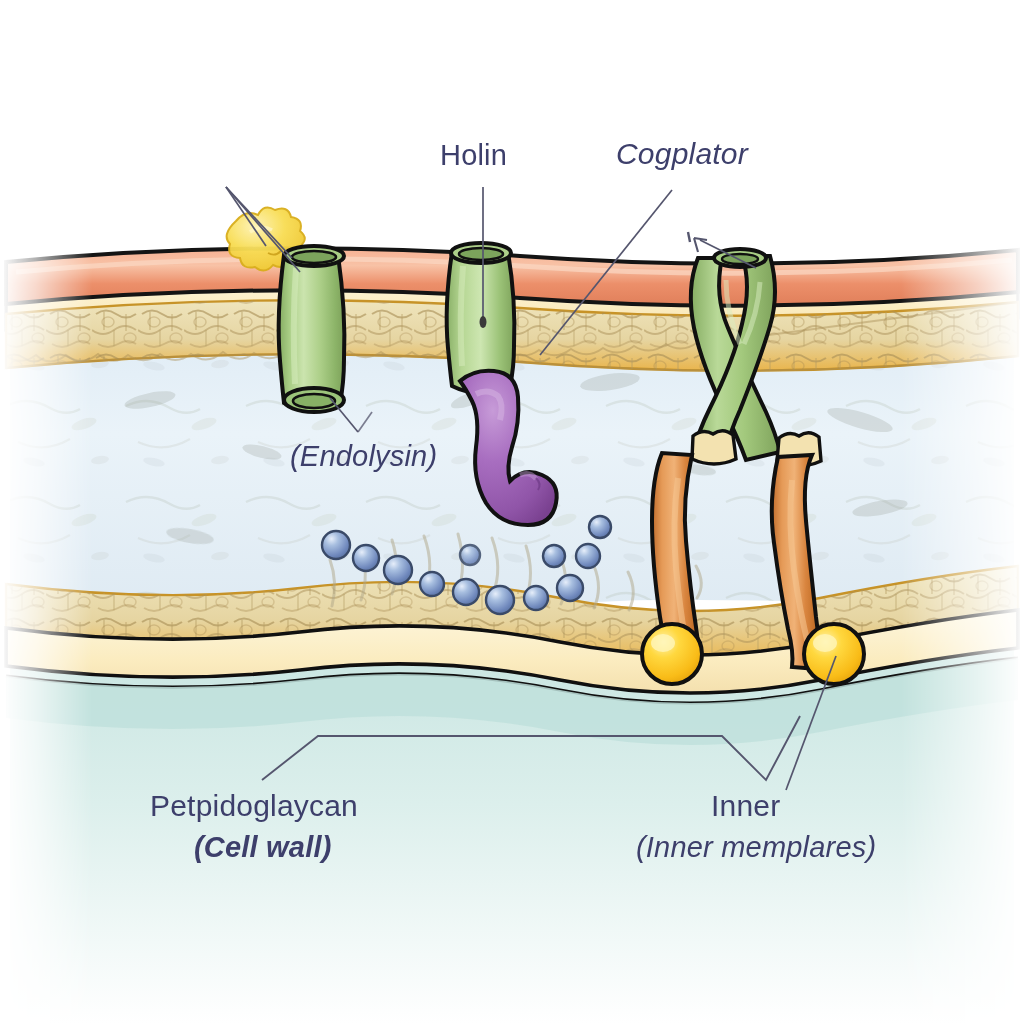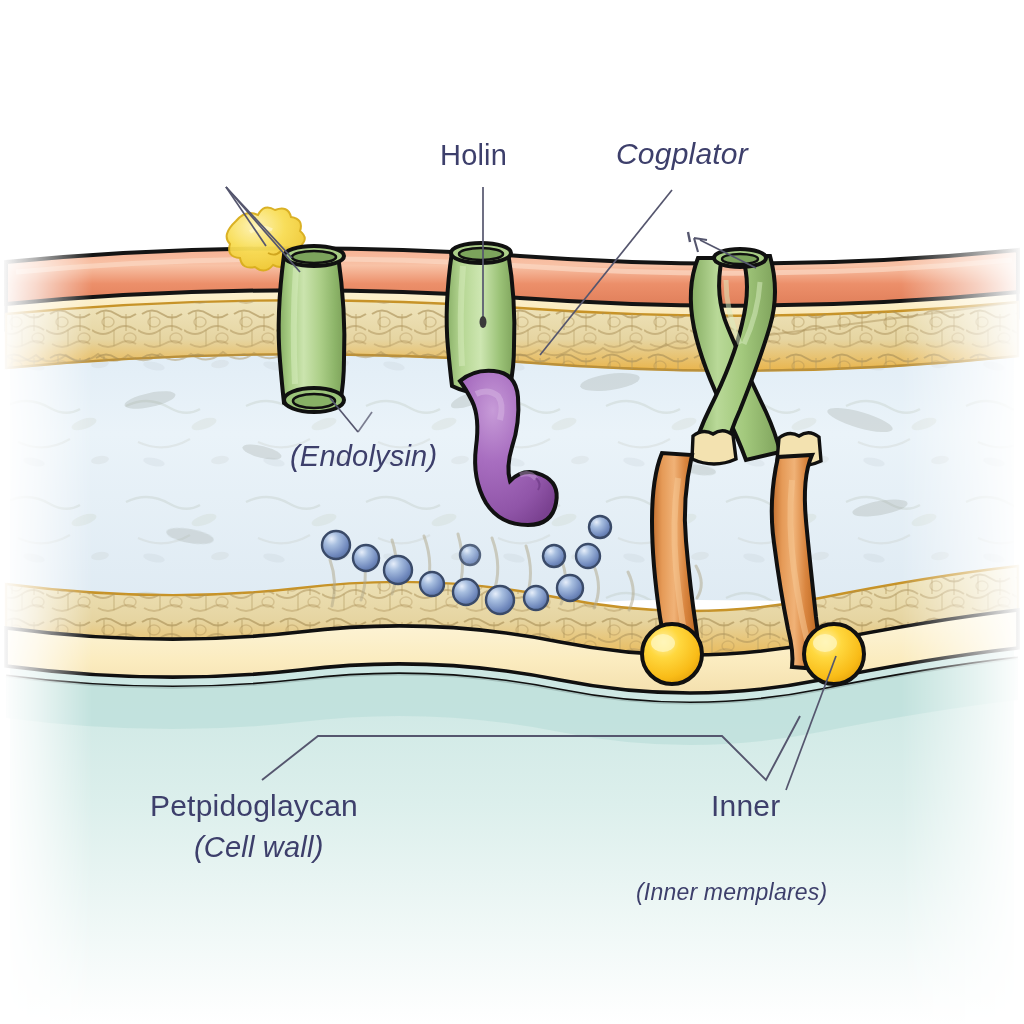--- a/index.html
+++ b/index.html
@@ -45,23 +45,23 @@
   }
   .lbl-italic { font-style: italic; }
   .lbl-bold   { font-weight: normal; }
 
   .lbl-regulator   { left: 150px;  top: 136px; font-size: 30px; }
   .lbl-holin       { left: 440px;  top: 139px; font-size: 29px; }
   .lbl-endolysin   { left: 616px;  top: 137px; font-size: 30px; }
   .lbl-cogplator   { left: 62px;   top: 437px; font-size: 29px; }
   .lbl-endo-paren  { left: 290px;  top: 440px; font-size: 29px; }
   .lbl-pepti       { left: 150px;  top: 789px; font-size: 30px; }
-  .lbl-cellwall    { left: 194px;  top: 831px; font-size: 29px; }
+  .lbl-cellwall    { left: 194px;  top: 831px; font-size: 29px; font-weight: bold; }
   .lbl-spanin      { left: 711px;  top: 789px; font-size: 30px; }
-  .lbl-innermem    { left: 636px;  top: 831px; font-size: 23px; margin-top: 48px; }
+  .lbl-innermem    { left: 636px;  top: 831px; font-size: 29px; }
 </style>
 </head>
 <body>
 
 <div id="canvas-root">
 
   <svg id="diagram-svg" viewBox="0 0 1024 1024" xmlns="http://www.w3.org/2000/svg">
     <defs>
 
       <linearGradient id="edgeFadeGrad" x1="0" y1="0" x2="1" y2="0">

